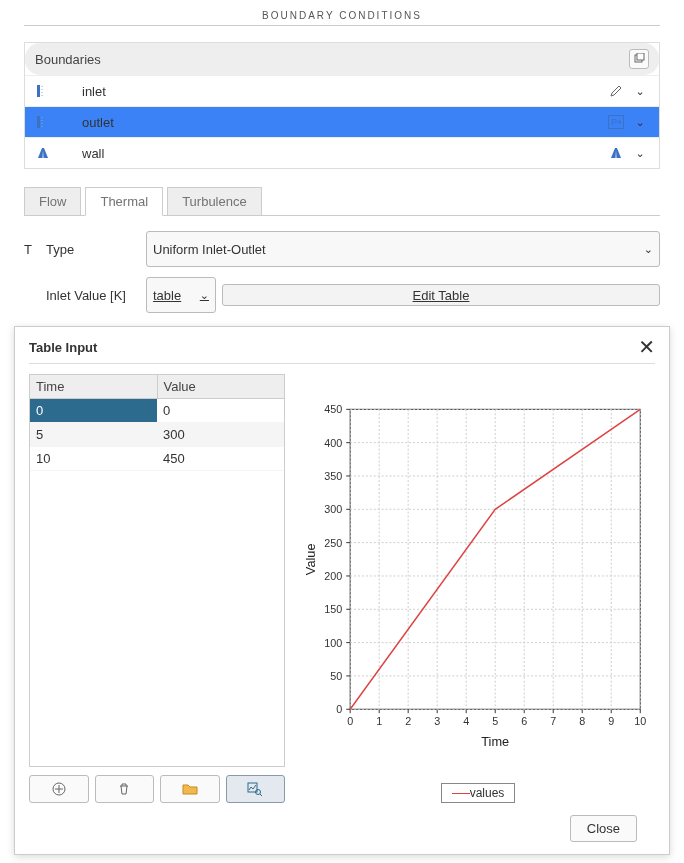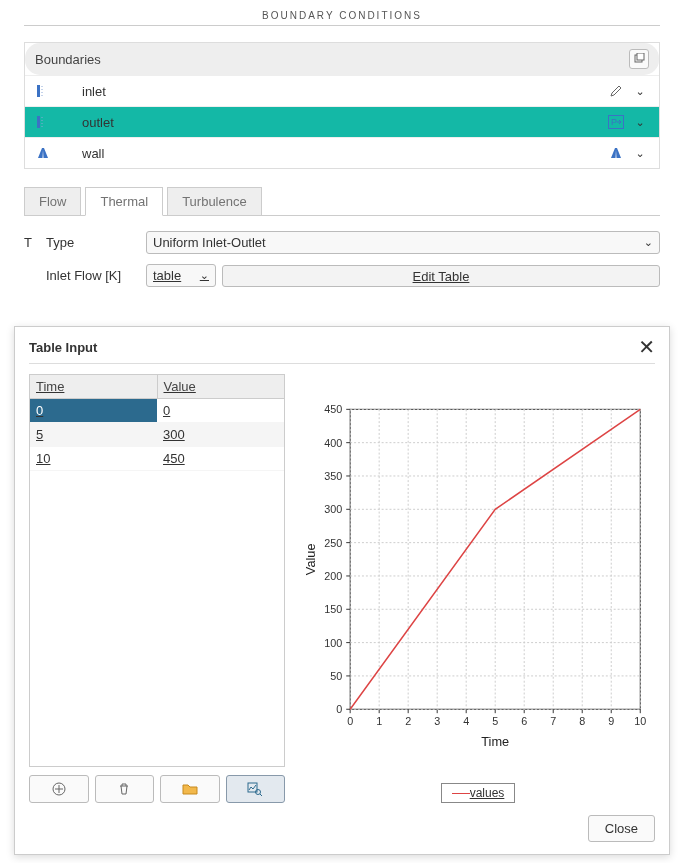--- a/index.html
+++ b/index.html
@@ -3,58 +3,58 @@
 <meta charset="utf-8">
 <style>
   html,body{margin:0;padding:0;font-family:"Segoe UI",Arial,sans-serif;font-size:13px;color:#333;background:#fff;}
   .page{width:684px;height:863px;position:relative;box-sizing:border-box;}
   .title{text-align:center;letter-spacing:2px;font-size:10px;color:#555;padding:10px 16px 4px;}
   .hr{border:none;border-top:1px solid #ccc;margin:0 24px 16px;}
   .panel{margin:0 24px;border:1px solid #ddd;}
   .panel-header{background:#eee;display:flex;align-items:center;justify-content:space-between;padding:6px 10px;font-size:13px;color:#444;border-radius:15px;}
   .hdr-icon{width:18px;height:18px;border:1px solid #bbb;border-radius:3px;display:flex;align-items:center;justify-content:center;background:#fafafa;cursor:pointer;}
   .row{display:flex;align-items:center;padding:6px 10px;border-top:1px solid #eee;background:#fff;}
-  .row.alt{background:#14b8a6;justify-content:center;}
+  .row.alt{background:#3b82f6;justify-content:center;}
   .row .bicon{width:16px;height:16px;margin-right:10px;display:flex;align-items:center;justify-content:center;}
   .row .label{flex:1;color:#333;padding-left:21px;}
   .row .ricon{width:18px;height:18px;margin-left:6px;display:flex;align-items:center;justify-content:center;cursor:pointer;}
   .tabs{display:flex;margin:18px 24px 0;}
   .tab{padding:6px 14px;border:1px solid #ccc;background:#eee;color:#737373;margin-right:4px;border-bottom:none;cursor:pointer;font-size:13px;}
   .tab.active{background:#fff;border-bottom:1px solid #fff;position:relative;z-index:2;}
   .tabbar-line{border-top:1px solid #ccc;margin:0 24px;position:relative;top:-1px;}
   .form{margin:14px 24px 0;display:grid;grid-template-columns:22px 100px 80px 1fr;row-gap:10px;align-items:center;}
   .form .fieldlabel{color:#333;}
-  .select{display:flex;align-items:center;justify-content:space-between;border:1px solid #bbb;border-radius:3px;background:#f8f8f8;padding:3px 6px;height:23px;box-sizing:border-box;cursor:pointer;}
+  .select{display:flex;align-items:center;justify-content:space-between;border:1px solid #bbb;border-radius:3px;background:#f8f8f8;padding:3px 6px;height:36px;box-sizing:border-box;cursor:pointer;}
   .select.small{width:70px;}
   .btn-wide{border:1px solid #bbb;border-radius:3px;background:#f3f3f3;text-align:center;padding:3px 0;height:22px;box-sizing:border-box;cursor:pointer;flex:1;margin-left:6px;}
   .hstack{display:flex;align-items:center;}
 
   .dialog{position:absolute;left:14px;right:14px;top:326px;bottom:8px;border:1px solid #ccc;background:#fff;box-shadow:0 2px 8px rgba(0,0,0,.15);display:flex;flex-direction:column;}
   .dlg-head{display:flex;align-items:center;justify-content:space-between;padding:10px 14px 6px;}
   .dlg-title{font-weight:600;color:#333;}
   .dlg-close{cursor:pointer;font-size:20px;line-height:1;color:#333;}
   .dlg-hr{border:none;border-top:1px solid #ddd;margin:0 14px 10px;}
-  .dlg-body{flex:1;display:flex;gap:16px;padding:0 14px;min-height:0;text-decoration:underline;}
+  .dlg-body{flex:1;display:flex;gap:16px;padding:0 14px;min-height:0;}
   .tablewrap{width:256px;display:flex;flex-direction:column;}
   .tbl{border:1px solid #ccc;flex:1;overflow:hidden;}
   .tbl-head{display:flex;background:#eee;border-bottom:1px solid #ccc;}
   .tbl-head div{flex:1;padding:4px 6px;color:#444;border-right:1px solid #ccc;}
   .tbl-head div:last-child{border-right:none;}
   .tbl-row{display:flex;border-bottom:1px solid #f5f5f5;}
   .tbl-row div{flex:1;padding:4px 6px;color:#333;}
   .tbl-row.sel div:first-child{background:#2c6a8e;color:#fff;}
   .tbl-row.alt{background:#f5f5f5;}
   .tbl-toolbar{display:flex;gap:6px;margin-top:8px;}
   .tbtn{flex:1;border:1px solid #bbb;border-radius:3px;background:#fafafa;height:26px;display:flex;align-items:center;justify-content:center;cursor:pointer;}
   .tbtn.active{background:#e3e9ef;border-color:#89a;}
   .chartwrap{flex:1;display:flex;flex-direction:column;}
   svg.chart{flex:1;}
   .legend{align-self:center;border:1px solid #888;padding:2px 10px;font-size:12px;display:flex;align-items:center;margin-top:4px;}
   .legend .swatch{width:18px;height:0;border-top:1.5px solid #d44;}
-  .dlg-foot{display:flex;justify-content:flex-end;padding:12px 14px;}
+  .dlg-foot{display:flex;justify-content:flex-end;padding:12px 32px;}
   .btn{border:1px solid #bbb;border-radius:3px;background:#fafafa;padding:5px 16px;cursor:pointer;}
   .chev{font-size:11px;color:#333;}
 </style>
 </head>
 <body>
 <div class="page">
 
 <div class="title">BOUNDARY CONDITIONS</div>
 <hr class="hr">
 
@@ -132,21 +132,21 @@
   <div class="fieldlabel">T</div>
   <div class="fieldlabel">Type</div>
   <div class="hstack" style="grid-column:3/5;">
     <div class="select" style="flex:1;">
       <span>Uniform Inlet-Outlet</span>
       <span class="chev">⌄</span>
     </div>
   </div>
 
   <div></div>
-  <div class="fieldlabel">Inlet Flow [K]</div>
+  <div class="fieldlabel">Inlet Value [K]</div>
   <div class="hstack" style="grid-column:3/5;text-decoration:underline;">
     <div class="select small">
       <span>table</span>
       <span class="chev">⌄</span>
     </div>
     <div class="btn-wide">Edit Table</div>
   </div>
 </div>
 
 <div class="dialog">

